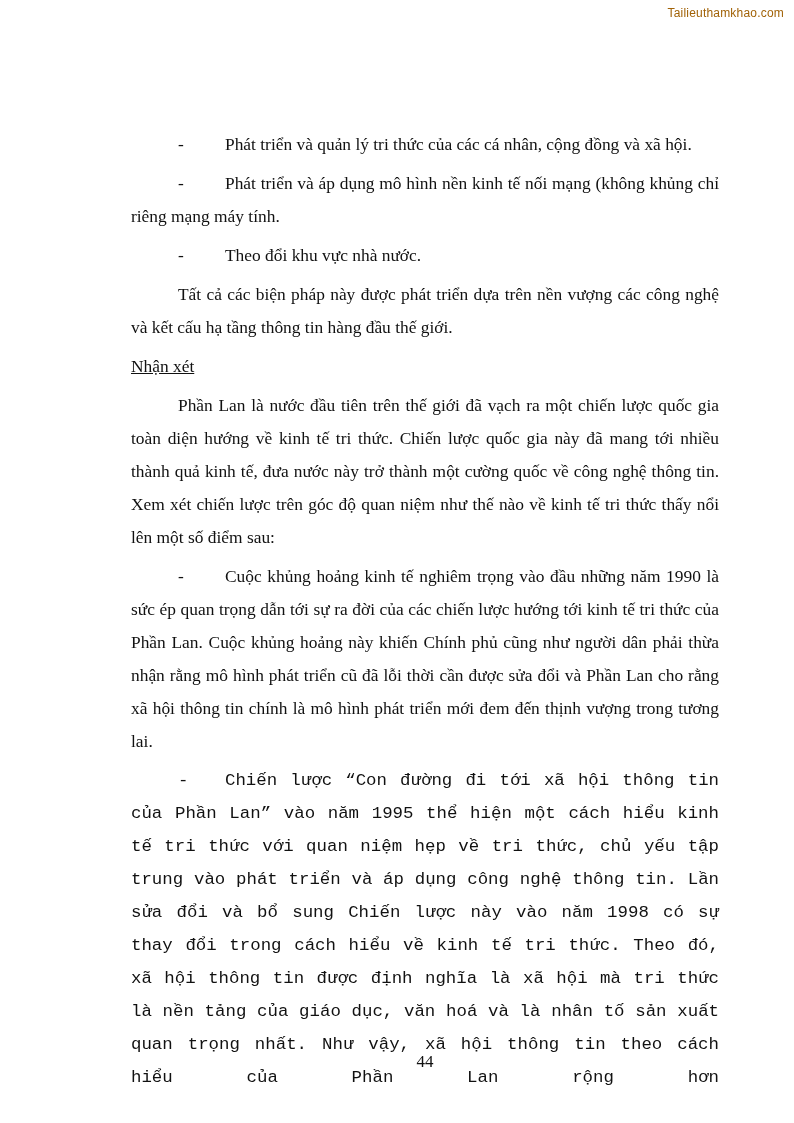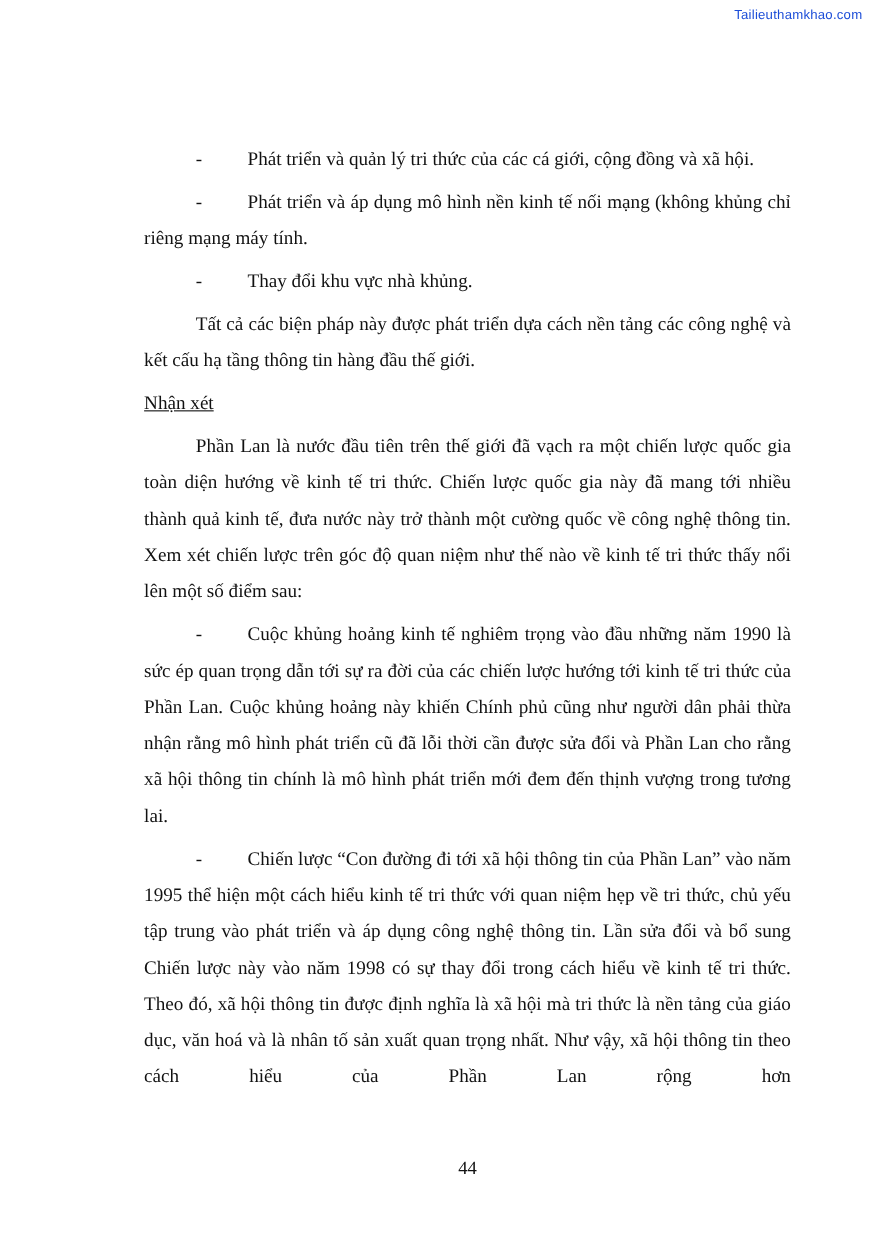--- a/index.html
+++ b/index.html
@@ -14,21 +14,21 @@
       overflow: hidden;
       font-family: "Liberation Serif", "DejaVu Serif", serif;
       color: #111111;
     }
     .watermark {
       position: absolute;
       top: 6px;
       right: 10px;
       font-family: "Liberation Sans", "DejaVu Sans", sans-serif;
       font-size: 12px;
-      color: #1d4ed8;
+      color: #a16207;
       letter-spacing: 0.2px;
     }
     .page-body {
       position: absolute;
       left: 131px;
       top: 128px;
       width: 588px;
       font-size: 17.4px;
       line-height: 33px;
     }
@@ -61,40 +61,40 @@
     }
   </style>
 </head>
 <body>
 
 <div class="watermark">Tailieuthamkhao.com</div>
 
 <div class="page-body">
 
   <p class="para bullet-wrap" style="text-indent:47px;">
-    <span class="bullet-dash" style="margin-left:-47px;width:47px;padding-left:47px;box-sizing:content-box;">-</span><span>Phát triển và quản lý tri thức của các cá giới, cộng đồng và xã hội.</span>
+    <span class="bullet-dash" style="margin-left:-47px;width:47px;padding-left:47px;box-sizing:content-box;">-</span><span>Phát triển và quản lý tri thức của các cá nhân, cộng đồng và xã hội.</span>
   </p>
 
   <p class="para bullet-wrap" style="text-indent:47px;">
     <span class="bullet-dash" style="margin-left:-47px;width:47px;padding-left:47px;box-sizing:content-box;">-</span><span>Phát triển và áp dụng mô hình nền kinh tế nối mạng (không khủng chỉ riêng mạng máy tính.</span>
   </p>
 
   <p class="para bullet-wrap" style="text-indent:47px;">
-    <span class="bullet-dash" style="margin-left:-47px;width:47px;padding-left:47px;box-sizing:content-box;">-</span><span>Thay đổi khu vực nhà khủng.</span>
+    <span class="bullet-dash" style="margin-left:-47px;width:47px;padding-left:47px;box-sizing:content-box;">-</span><span>Theo đổi khu vực nhà nước.</span>
   </p>
 
-  <p class="para indent">Tất cả các biện pháp này được phát triển dựa cách nền tảng các công nghệ và kết cấu hạ tầng thông tin hàng đầu thế giới.</p>
+  <p class="para indent">Tất cả các biện pháp này được phát triển dựa trên nền vượng các công nghệ và kết cấu hạ tầng thông tin hàng đầu thế giới.</p>
 
   <p class="para heading">Nhận xét</p>
 
   <p class="para indent">Phần Lan là nước đầu tiên trên thế giới đã vạch ra một chiến lược quốc gia toàn diện hướng về kinh tế tri thức. Chiến lược quốc gia này đã mang tới nhiều thành quả kinh tế, đưa nước này trở thành một cường quốc về công nghệ thông tin. Xem xét chiến lược trên góc độ quan niệm như thế nào về kinh tế tri thức thấy nổi lên một số điểm sau:</p>
 
   <p class="para bullet-wrap" style="text-indent:47px;">
     <span class="bullet-dash" style="margin-left:-47px;width:47px;padding-left:47px;box-sizing:content-box;">-</span><span>Cuộc khủng hoảng kinh tế nghiêm trọng vào đầu những năm 1990 là sức ép quan trọng dẫn tới sự ra đời của các chiến lược hướng tới kinh tế tri thức của Phần Lan. Cuộc khủng hoảng này khiến Chính phủ cũng như người dân phải thừa nhận rằng mô hình phát triển cũ đã lỗi thời cần được sửa đổi và Phần Lan cho rằng xã hội thông tin chính là mô hình phát triển mới đem đến thịnh vượng trong tương lai.</span>
   </p>
 
-  <p class="para bullet-wrap" style="text-indent:47px;text-align-last:justify;">
+  <p class="para bullet-wrap" style="text-indent:47px;text-align-last:justify;font-family:Liberation Mono, monospace;">
     <span class="bullet-dash" style="margin-left:-47px;width:47px;padding-left:47px;box-sizing:content-box;">-</span><span>Chiến lược “Con đường đi tới xã hội thông tin của Phần Lan” vào năm 1995 thể hiện một cách hiểu kinh tế tri thức với quan niệm hẹp về tri thức, chủ yếu tập trung vào phát triển và áp dụng công nghệ thông tin. Lần sửa đổi và bổ sung Chiến lược này vào năm 1998 có sự thay đổi trong cách hiểu về kinh tế tri thức. Theo đó, xã hội thông tin được định nghĩa là xã hội mà tri thức là nền tảng của giáo dục, văn hoá và là nhân tố sản xuất quan trọng nhất. Như vậy, xã hội thông tin theo cách hiểu của Phần Lan rộng hơn</span>
   </p>
 
 </div>
 
 <div class="page-number">44</div>
 
 </body></html>

